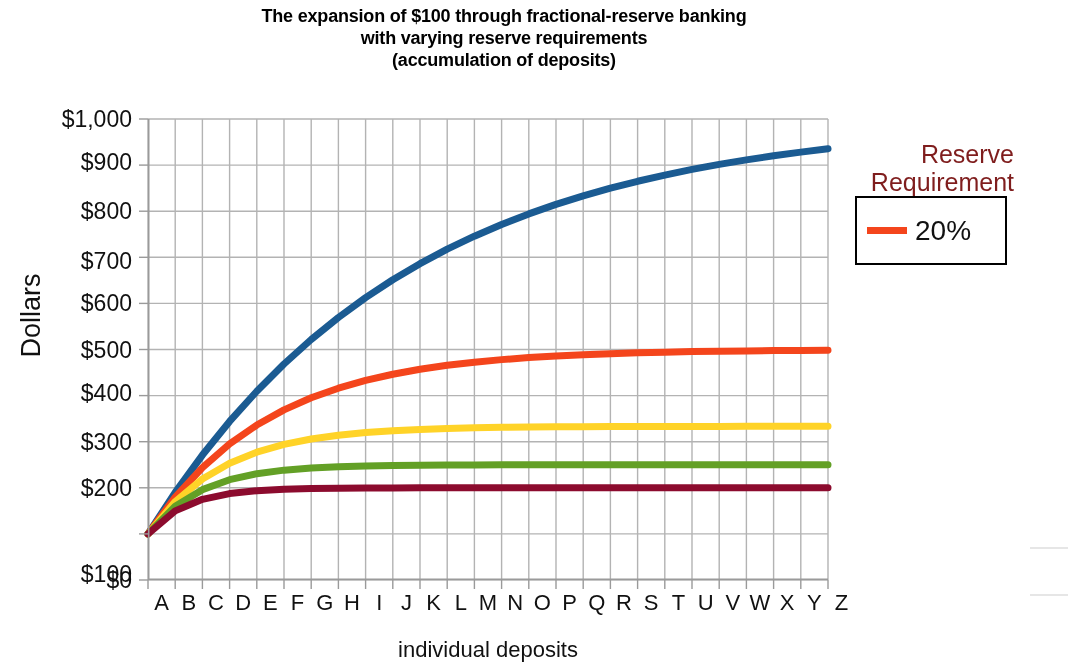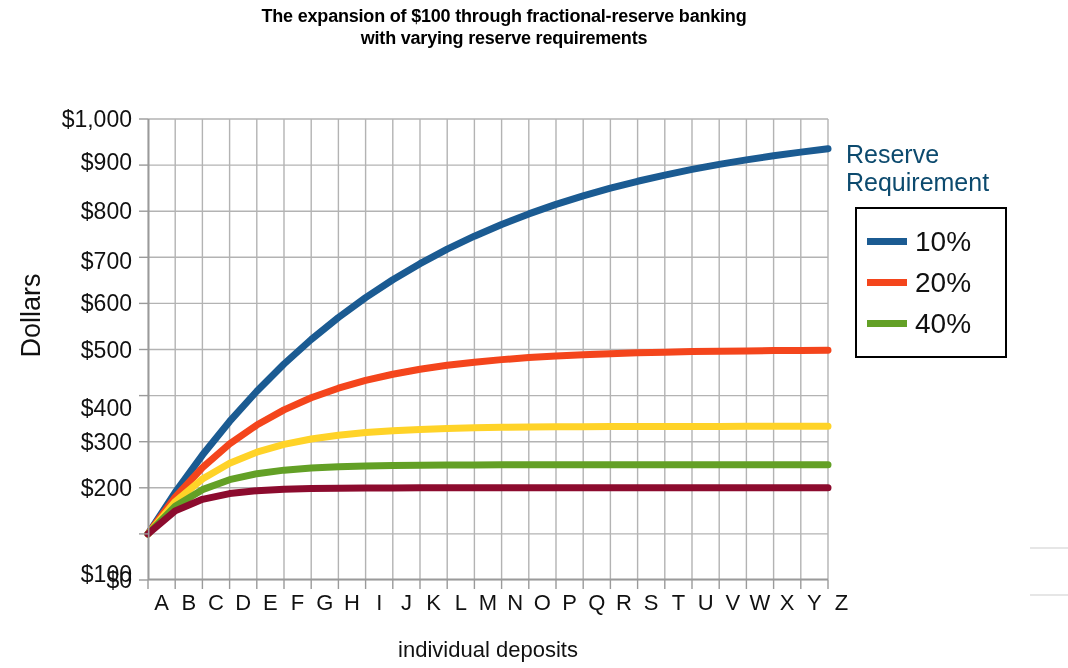--- a/index.html
+++ b/index.html
@@ -112,24 +112,23 @@
 
   
   #legend {
     position: absolute;
     left: 846px;
     top: 140px;
     width: 168px;
   }
   #legend-title {
     font-size: 25px;
-    text-align: left;
+    text-align: right;
     line-height: 1.12;
-    color: #0c4a6e;
-    margin-bottom: 11px;
+    color: #7f1d1d;
   }
   #legend-title .lline { display: block; white-space: nowrap; }
   #legend-box {
     border: 2px solid #000000;
     background: #ffffff;
     padding: 12px 10px 12px 8px;
     width: 130px;
     margin-left: 9px;
     box-sizing: content-box;
   }
@@ -161,33 +160,34 @@
   }
 </style>
 </head>
 <body>
 
 <div id="chart-root">
 
   <div id="chart-title">
     <span class="tline">The expansion of $100 through fractional-reserve banking</span>
     <span class="tline">with varying reserve requirements</span>
+    <span class="tline">(accumulation of deposits)</span>
   </div>
 
   <div id="y-axis-title">Dollars</div>
   <div id="x-axis-title">individual deposits</div>
 
   <div id="y-tick-labels">
       <div class="y-tick-label" style="top: -11px;">$1,000</div>
       <div class="y-tick-label" style="top: 32px;">$900</div>
       <div class="y-tick-label" style="top: 81.2px;">$800</div>
       <div class="y-tick-label" style="top: 131px;">$700</div>
       <div class="y-tick-label" style="top: 173.4px;">$600</div>
       <div class="y-tick-label" style="top: 219.5px;">$500</div>
-      <div class="y-tick-label" style="top: 278px;">$400</div>
+      <div class="y-tick-label" style="top: 263px;">$400</div>
       <div class="y-tick-label" style="top: 311.7px;">$300</div>
       <div class="y-tick-label" style="top: 357.8px;">$200</div>
       <div class="y-tick-label" style="top: 403.9px; margin-top: 40px;">$100</div>
       <div class="y-tick-label" style="top: 450px;">$0</div>
     </div>
 
   <div id="plot-area" style="left: 136px; top: 117px;">
     <svg id="plot-svg" width="704" height="477" viewBox="-12 -2 704 477">
       <g id="grid-layer">
           <line x1="0" y1="0" x2="0" y2="461" stroke="#b3b3b3" stroke-width="1.4"></line>
@@ -310,29 +310,21 @@
       <div class="x-tick-label" style="left: 693.6px;">Z</div>
     </div>
 
   <div id="legend">
     <div id="legend-title">
       <span class="lline">Reserve</span>
       <span class="lline">Requirement</span>
     </div>
     <div id="legend-box">
         <div class="legend-item">
-          <span class="legend-swatch" style="background: rgb(27, 91, 146);"></span>
-          <span class="legend-label">10%</span>
-        </div>
-        <div class="legend-item">
           <span class="legend-swatch" style="background: rgb(244, 69, 28);"></span>
           <span class="legend-label">20%</span>
         </div>
-        <div class="legend-item">
-          <span class="legend-swatch" style="background: rgb(99, 160, 38);"></span>
-          <span class="legend-label">40%</span>
-        </div>
       </div>
   </div>
 
   <div class="page-rule" style="top:547px; width:38px;"></div>
   <div class="page-rule" style="top:594px; width:38px;"></div>
 </div>
 
 </body></html>

